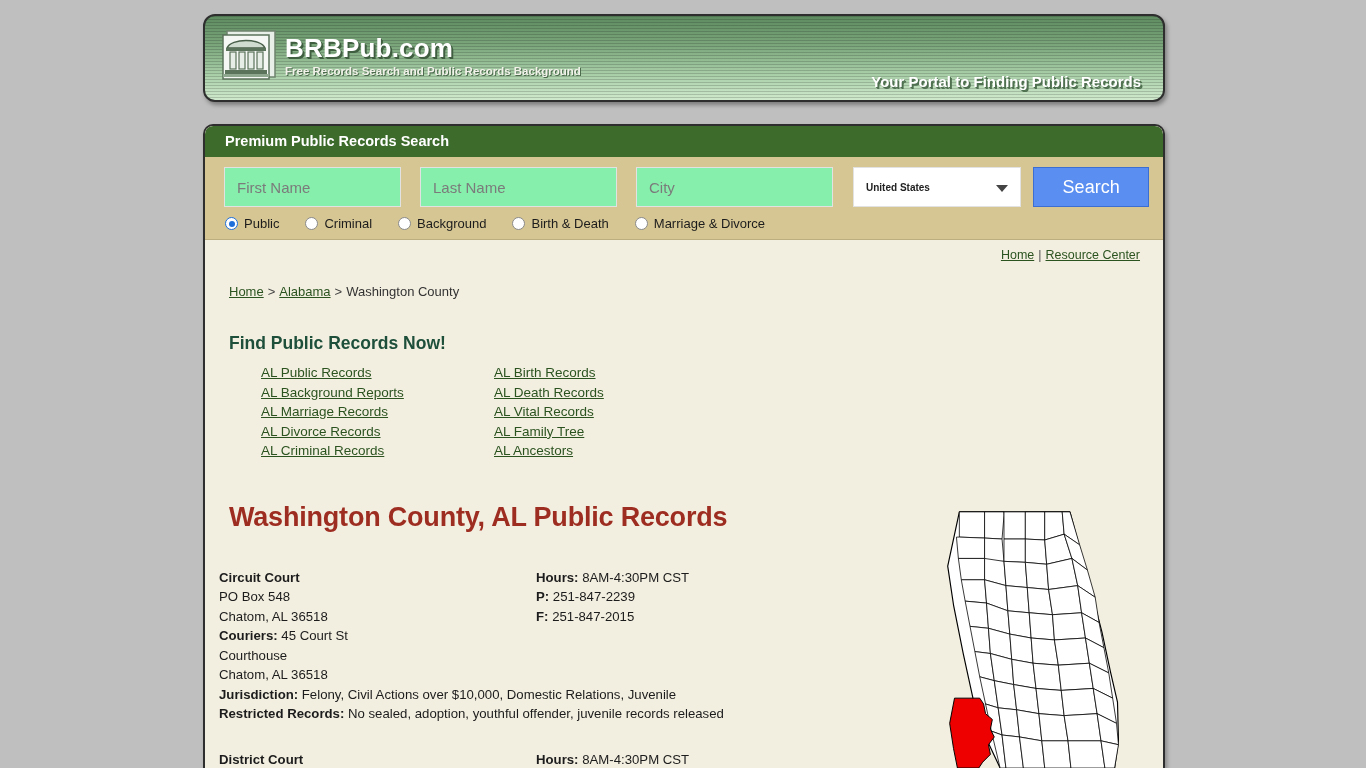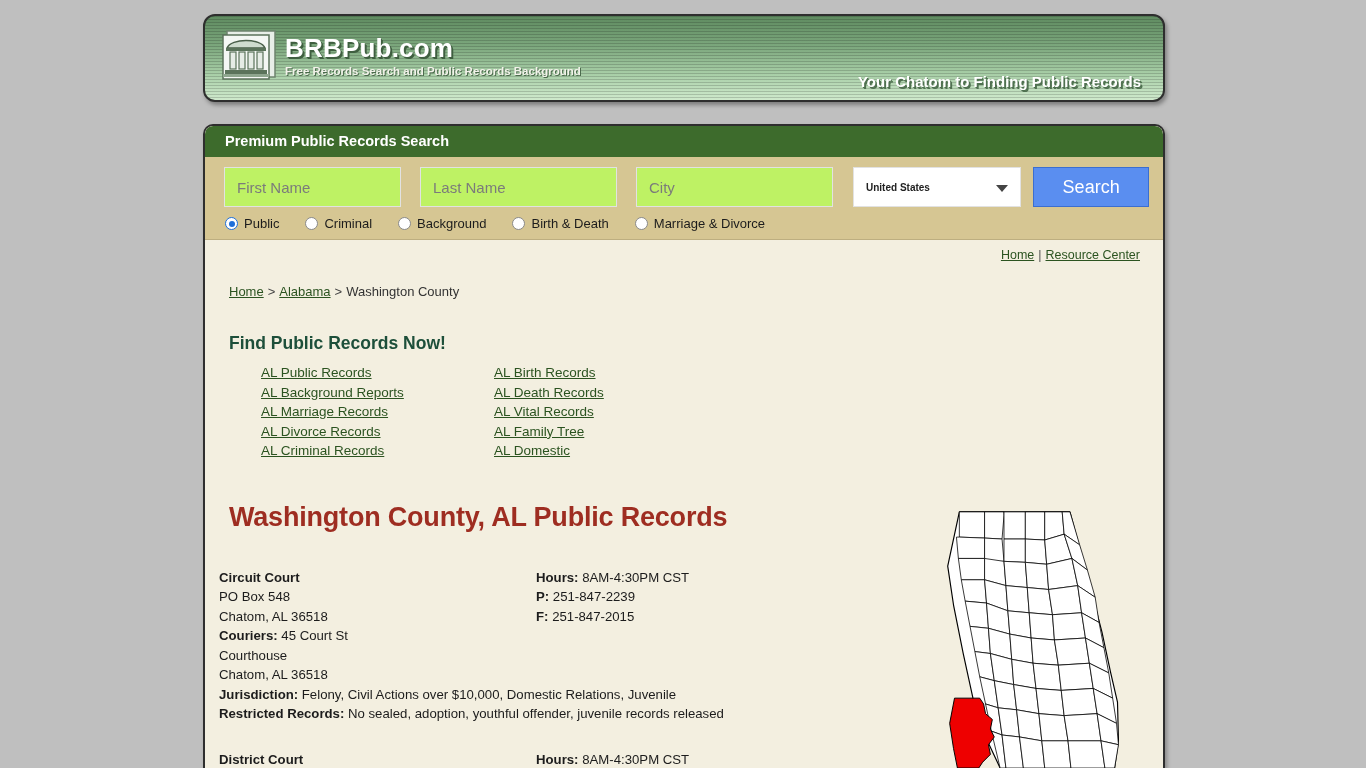--- a/index.html
+++ b/index.html
@@ -87,21 +87,21 @@
     background: #d6c693;
     padding: 10px 0 8px 0;
     border-bottom: 1px solid #bdae80;
   }
   #search-row {
     display: flex; align-items: center;
     padding: 0 14px 0 19px;
   }
   .txt-field {
     height: 40px;
-    background: #bef264;
+    background: #86efac;
     border: 1px solid #e2e2e2;
     font-size: 15px;
     color: #333;
     padding: 0 12px;
     font-family: "Liberation Sans", sans-serif;
     outline: none;
   }
   .txt-field::placeholder { color: #7b7b7b; opacity: 1; }
   #field-first { width: 177px; }
   #field-last  { width: 197px; margin-left: 19px; }
@@ -232,21 +232,21 @@
       <rect x="18" y="23" width="6" height="17" fill="#e6ece6" stroke="#5b735b" stroke-width="1.2"></rect>
       <rect x="27" y="23" width="6" height="17" fill="#e6ece6" stroke="#5b735b" stroke-width="1.2"></rect>
       <rect x="36" y="23" width="6" height="17" fill="#e6ece6" stroke="#5b735b" stroke-width="1.2"></rect>
       <rect x="4" y="41" width="42" height="4" fill="#5b735b"></rect>
       <rect x="2" y="45" width="46" height="3" fill="#8fa68f"></rect>
     </svg>
     <div id="brand-text">
       <div id="brand-title">BRBPub.com</div>
       <div id="brand-sub">Free Records Search and Public Records Background</div>
     </div>
-    <div id="banner-tagline">Your Chatom to Finding Public Records</div>
+    <div id="banner-tagline">Your Portal to Finding Public Records</div>
   </div>
 
   <div id="container">
 
     <div id="premium-head">Premium Public Records Search</div>
 
     <div id="search-panel">
       <div id="search-row">
         <input id="field-first" class="txt-field" type="text" placeholder="First Name" style="">
         <input id="field-last" class="txt-field" type="text" placeholder="Last Name" style="">
@@ -297,21 +297,21 @@
           <a class="find-link" href="#">AL Background Reports</a>
           <a class="find-link" href="#">AL Marriage Records</a>
           <a class="find-link" href="#">AL Divorce Records</a>
           <a class="find-link" href="#">AL Criminal Records</a>
         </div>
         <div class="find-col" id="find-col-2">
           <a class="find-link" href="#">AL Birth Records</a>
           <a class="find-link" href="#">AL Death Records</a>
           <a class="find-link" href="#">AL Vital Records</a>
           <a class="find-link" href="#">AL Family Tree</a>
-          <a class="find-link" href="#">AL Domestic</a>
+          <a class="find-link" href="#">AL Ancestors</a>
         </div>
       </div>
     </div>
 
     <div id="page-title">Washington County, AL Public Records</div>
 
     <div id="court-block">
       <div class="court-cols">
         <div class="col-left">
           <div class="court-name">Circuit Court</div>

